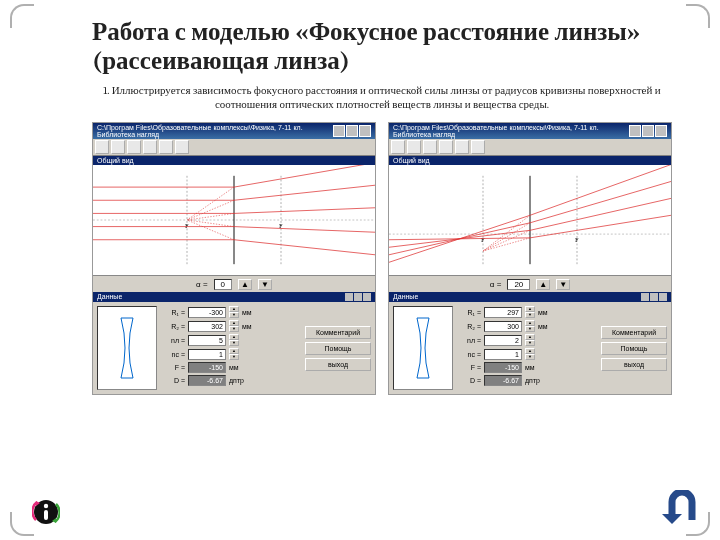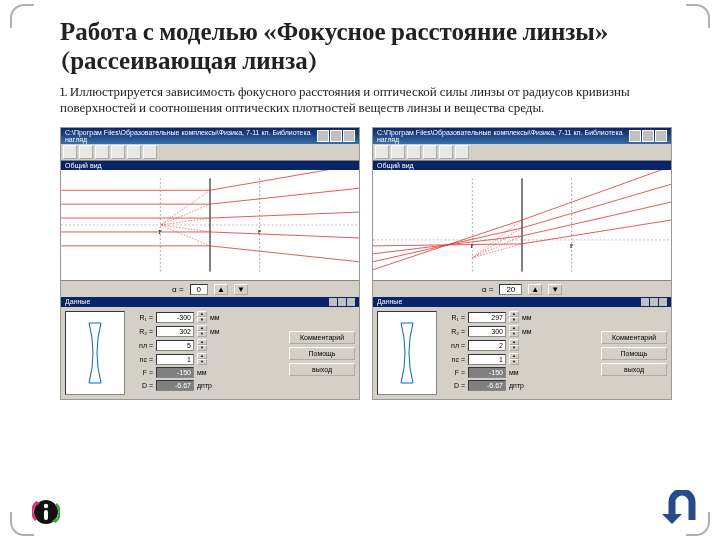--- a/index.html
+++ b/index.html
@@ -7,32 +7,34 @@
     padding: 0;
     font-family: "Segoe UI", Cambria, Georgia, serif;
     background: #fff;
     width: 720px;
     height: 540px;
     overflow: hidden;
     position: relative;
   }
   .slide {
     padding: 18px 48px 10px 60px;
+    margin-left: 32px;
   }
   .title {
     font-size: 25px;
     color: #222;
     line-height: 1.15;
     margin: 0 0 8px 0;
   }
   .body-text {
-    font-size: 13px;
+    font-size: 11px;
     color: #222;
     line-height: 1.3;
     margin: 0 0 4px 0;
+    text-align: center;
   }
   .panels {
     display: flex;
     gap: 12px;
     margin-top: 10px;
   }
   .app-panel {
     width: 300px;
     border: 1px solid #999;
     font-size: 8px;

